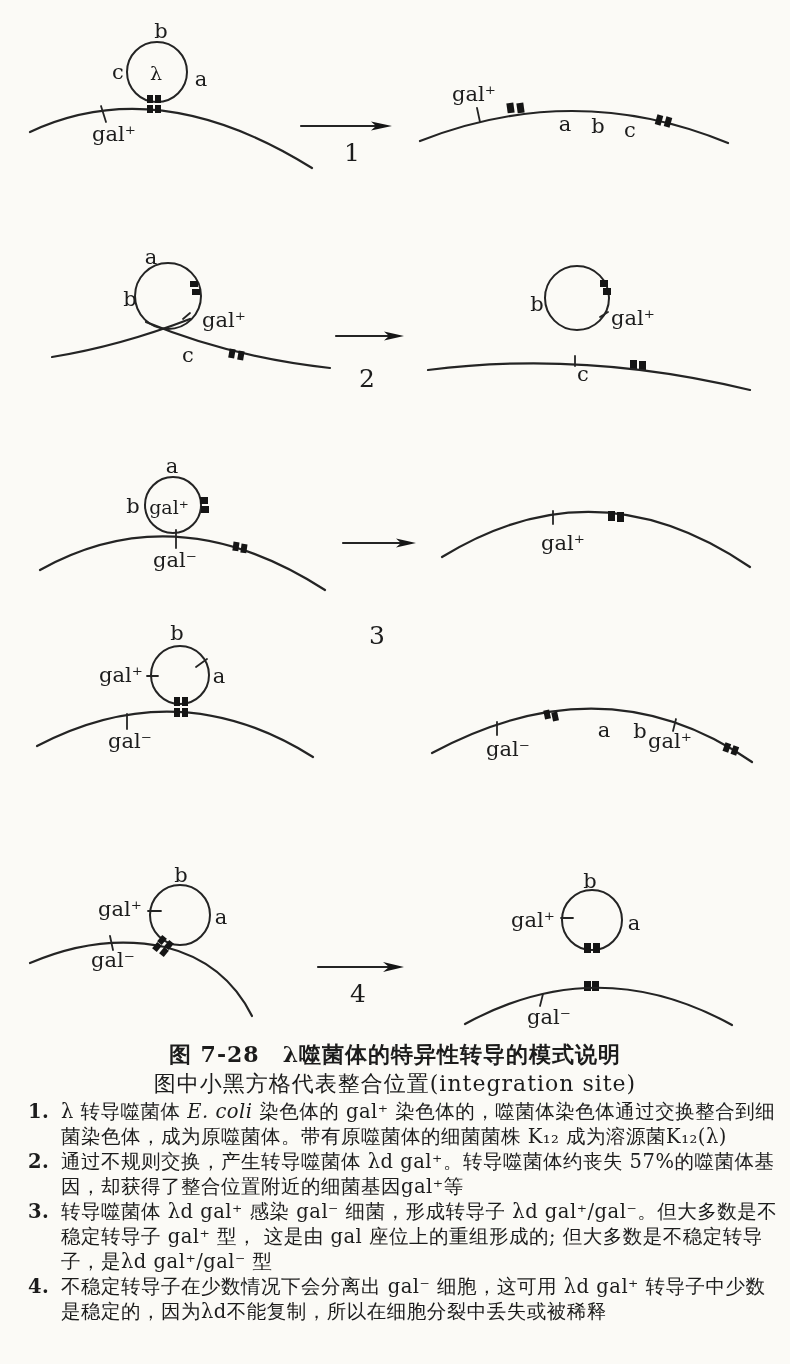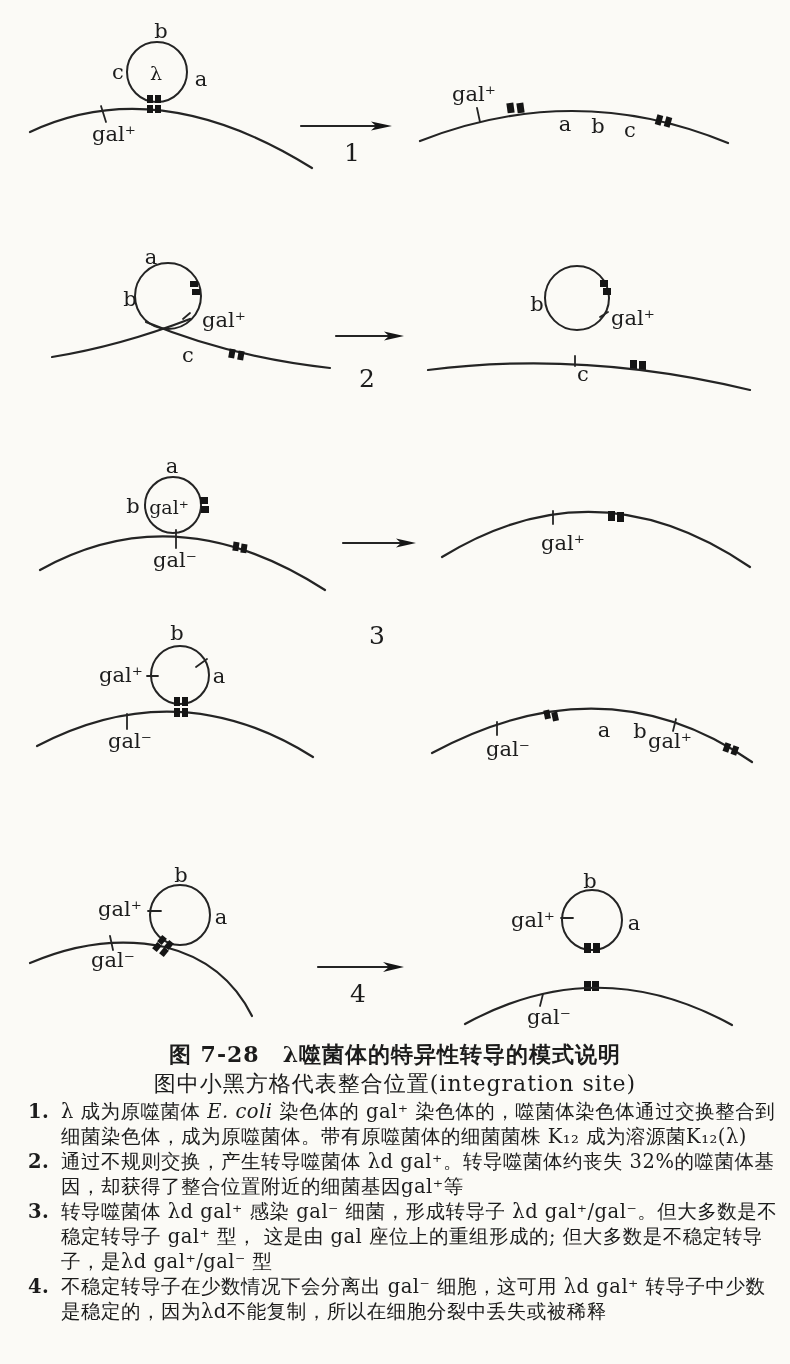--- a/index.html
+++ b/index.html
@@ -229,25 +229,25 @@
 </svg>
 
 <div class="caption">
   <div class="l1">图 7-28　λ噬菌体的特异性转导的模式说明</div>
   <div class="l2">图中小黑方格代表整合位置(integration site)</div>
 </div>
 
 <div class="notes">
   <div class="note">
     <span class="num">1.</span>
-    <span class="txt"><span>λ 成为原噬菌体 </span><i>E. coli</i><span> 染色体的 gal⁺ 染色体的，噬菌体染色体通过交换整合到细菌染色体，成为原噬菌体。带有原噬菌体的细菌菌株 K₁₂ 成为溶源菌K₁₂(λ)</span></span>
+    <span class="txt"><span>λ 转导噬菌体 </span><i>E. coli</i><span> 染色体的 gal⁺ 染色体的，噬菌体染色体通过交换整合到细菌染色体，成为原噬菌体。带有原噬菌体的细菌菌株 K₁₂ 成为溶源菌K₁₂(λ)</span></span>
   </div>
   <div class="note">
     <span class="num">2.</span>
-    <span class="txt">通过不规则交换，产生转导噬菌体 λd gal⁺。转导噬菌体约丧失 32%的噬菌体基因，却获得了整合位置附近的细菌基因gal⁺等</span>
+    <span class="txt">通过不规则交换，产生转导噬菌体 λd gal⁺。转导噬菌体约丧失 57%的噬菌体基因，却获得了整合位置附近的细菌基因gal⁺等</span>
   </div>
   <div class="note">
     <span class="num">3.</span>
     <span class="txt">转导噬菌体 λd gal⁺ 感染 gal⁻ 细菌，形成转导子 λd gal⁺/gal⁻。但大多数是不稳定转导子 gal⁺ 型， 这是由 gal 座位上的重组形成的; 但大多数是不稳定转导子，是λd gal⁺/gal⁻ 型</span>
   </div>
   <div class="note">
     <span class="num">4.</span>
     <span class="txt">不稳定转导子在少数情况下会分离出 gal⁻ 细胞，这可用 λd gal⁺ 转导子中少数是稳定的，因为λd不能复制，所以在细胞分裂中丢失或被稀释</span>
   </div>
 </div>

